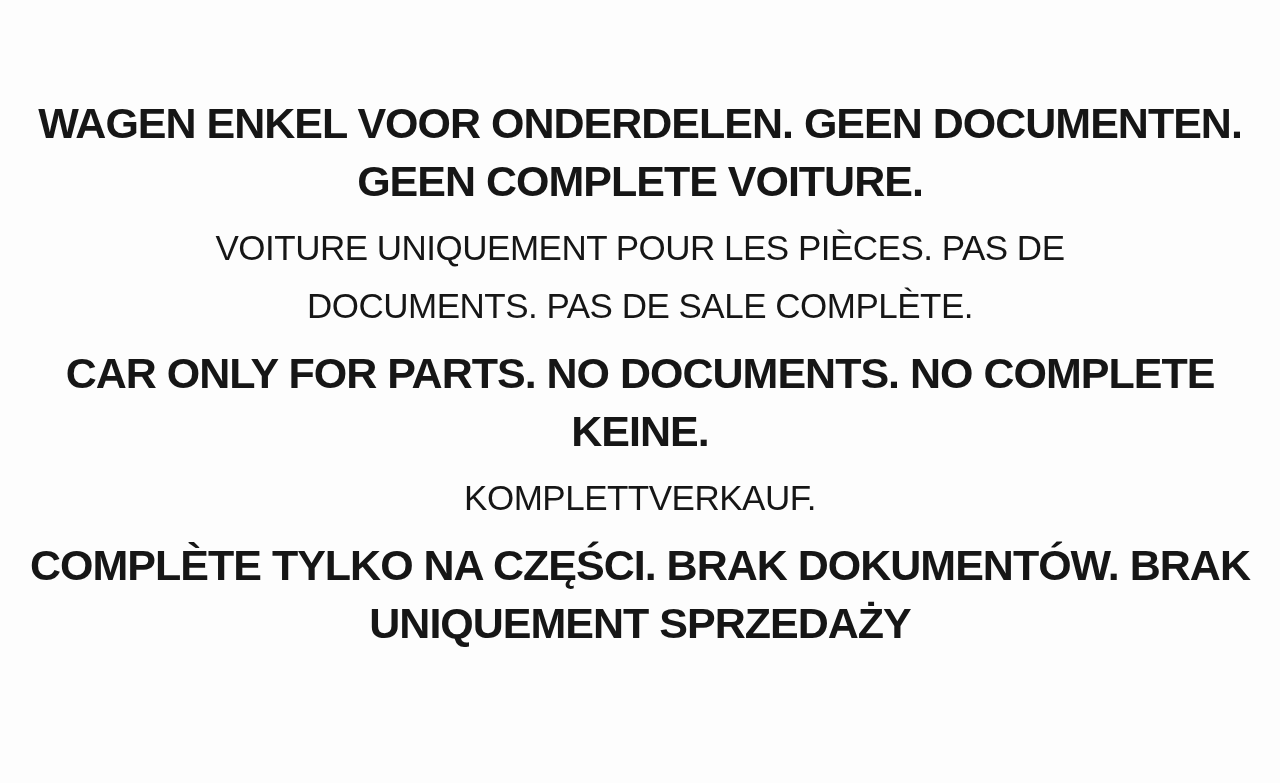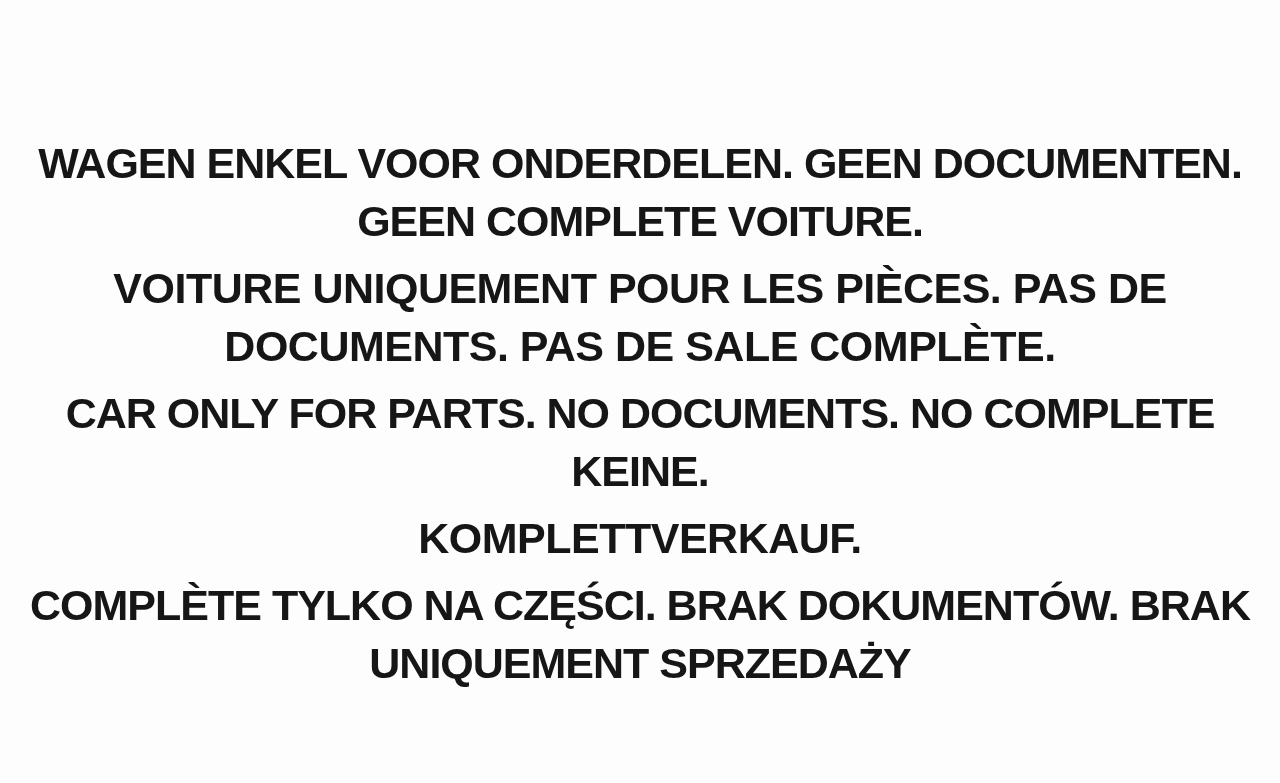--- a/index.html
+++ b/index.html
@@ -12,37 +12,36 @@
     background: #fdfdfd;
     overflow: hidden;
     font-family: "Liberation Sans", sans-serif;
   }
   .notice {
     width: 1280px;
     padding-top: 94px;
     box-sizing: border-box;
     text-align: center;
     color: #161616;
-    margin-top: 40px;
   }
   .paragraph {
     margin: 0 0 9px 0;
   }
   .line {
     line-height: 58px;
     white-space: nowrap;
   }
   .bold .line {
     font-weight: 700;
     font-size: 43px;
     letter-spacing: -1px;
   }
   .regular .line {
-    font-weight: 700;
-    font-size: 43px;
+    font-weight: 400;
+    font-size: 35px;
     letter-spacing: -0.5px;
   }
 </style>
 </head>
 <body>
 
 <div class="notice">
 
   <div class="paragraph bold">
     <div class="line">WAGEN ENKEL VOOR ONDERDELEN. GEEN DOCUMENTEN.</div>

